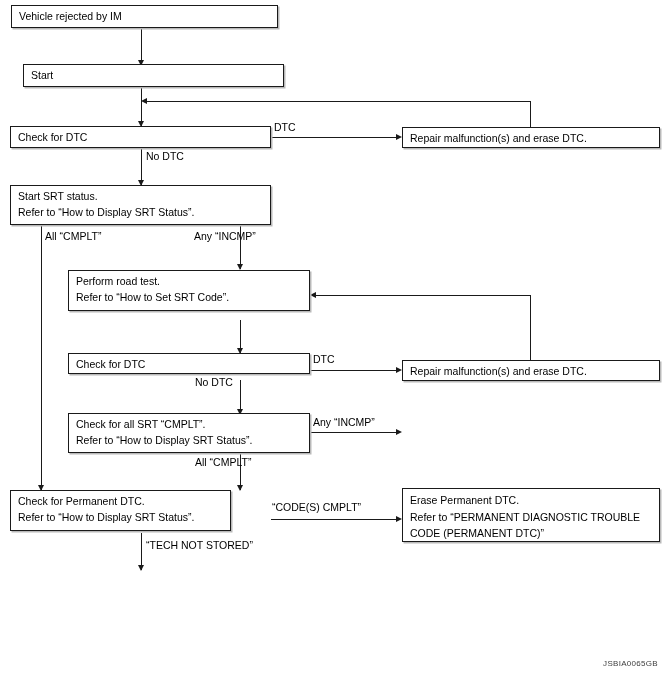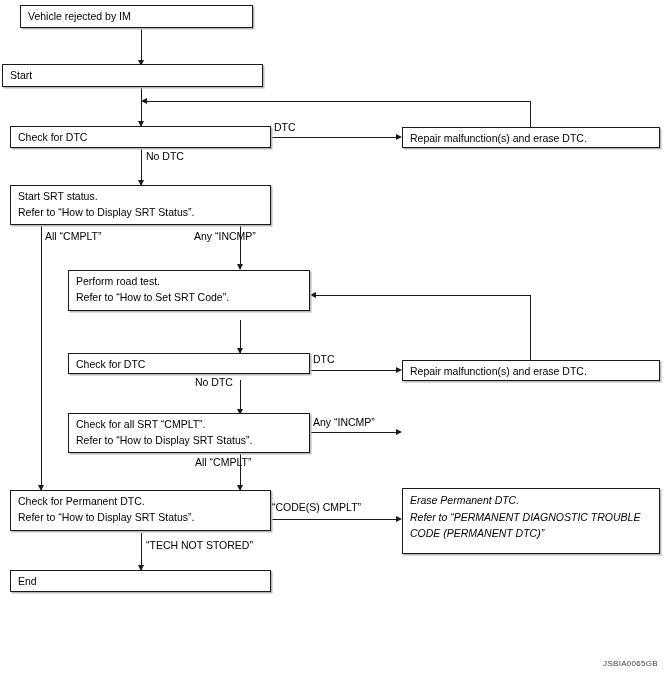--- a/index.html
+++ b/index.html
@@ -124,50 +124,49 @@
 
   <div class="ln v" style="left:240px; top:450px; height:40px;"></div>
   <div class="arrow down" style="left:236.5px; top:485px;"></div>
 
   <div class="ln h" style="left:271px; top:519px; width:127px;"></div>
   <div class="arrow right" style="left:396px; top:515.5px;"></div>
 
   <div class="ln v" style="left:141px; top:533px; height:37px;"></div>
   <div class="arrow down" style="left:137.5px; top:565px;"></div>
 
-  <div class="node" style="left:20px; top:5px; width:233px; height:23px;">Vehicle rejected by IM</div>
+  <div class="node" style="left:11px; top:5px; width:267px; height:23px;">Vehicle rejected by IM</div>
 
-  <div class="node" style="left:2px; top:64px; width:261px; height:23px;">Start</div>
+  <div class="node" style="left:23px; top:64px; width:261px; height:23px;">Start</div>
 
   <div class="node" style="left:10px; top:126px; width:261px; height:22px;">Check for DTC</div>
 
   <div class="node" style="left:402px; top:127px; width:258px; height:21px;">Repair malfunction(s) and erase DTC.</div>
 
   <div class="node" style="left:10px; top:185px; width:261px; height:40px;">Start SRT status.
 Refer to “How to Display SRT Status”.</div>
 
   <div class="node" style="left:68px; top:270px; width:242px; height:41px;">Perform road test.
 Refer to “How to Set SRT Code”.</div>
 
   <div class="node" style="left:68px; top:353px; width:242px; height:21px;">Check for DTC</div>
 
   <div class="node" style="left:402px; top:360px; width:258px; height:21px;">Repair malfunction(s) and erase DTC.</div>
 
   <div class="node" style="left:68px; top:413px; width:242px; height:40px;">Check for all SRT “CMPLT”.
 Refer to “How to Display SRT Status”.</div>
 
 
-  <div class="node" style="left:10px; top:490px; width:261px; height:41px;">Check for Permanent DTC.
+  <div class="node" style="left:10px; top:490px; width:221px; height:41px;">Check for Permanent DTC.
 Refer to “How to Display SRT Status”.</div>
 
-  <div class="node" style="left:402px; top:488px; width:258px; height:66px; line-height:16.5px;font-style:italic;">Erase Permanent DTC.
+  <div class="node" style="left:402px; top:488px; width:258px; height:54px; line-height:16.5px;">Erase Permanent DTC.
 Refer to “PERMANENT DIAGNOSTIC TROUBLE
 CODE (PERMANENT DTC)”</div>
 
-  <div class="node" style="left:10px; top:570px; width:261px; height:22px;">End</div>
 
   <div class="edge-label" style="left:274px; top:121px;">DTC</div>
 
   <div class="edge-label" style="left:146px; top:150px;">No DTC</div>
 
   <div class="edge-label" style="left:45px; top:230px;">All “CMPLT”</div>
 
   <div class="edge-label" style="left:194px; top:230px;">Any “INCMP”</div>
 
   <div class="edge-label" style="left:313px; top:353px;">DTC</div>

